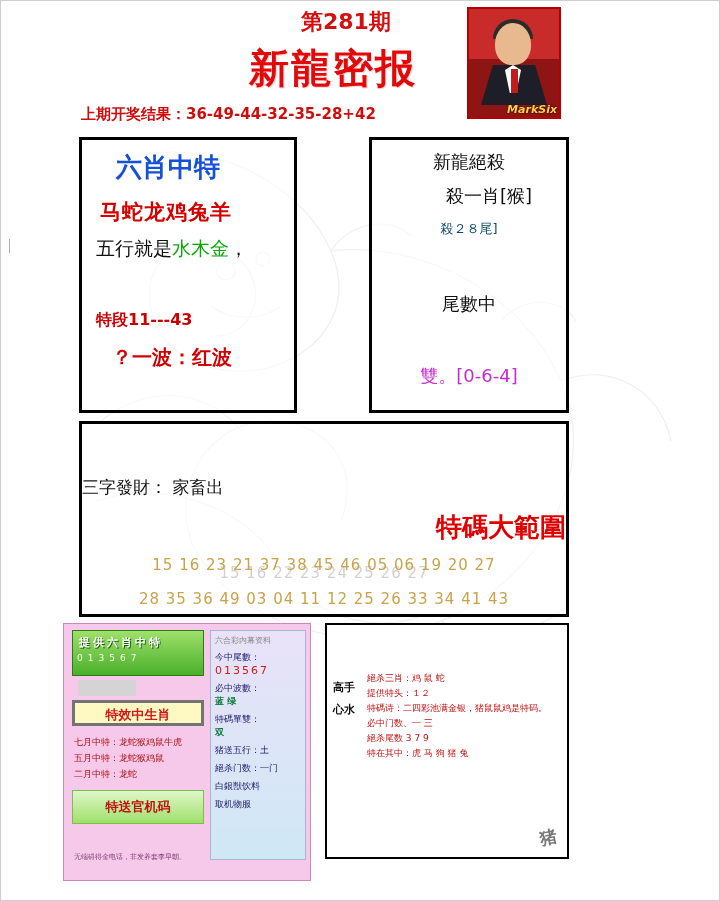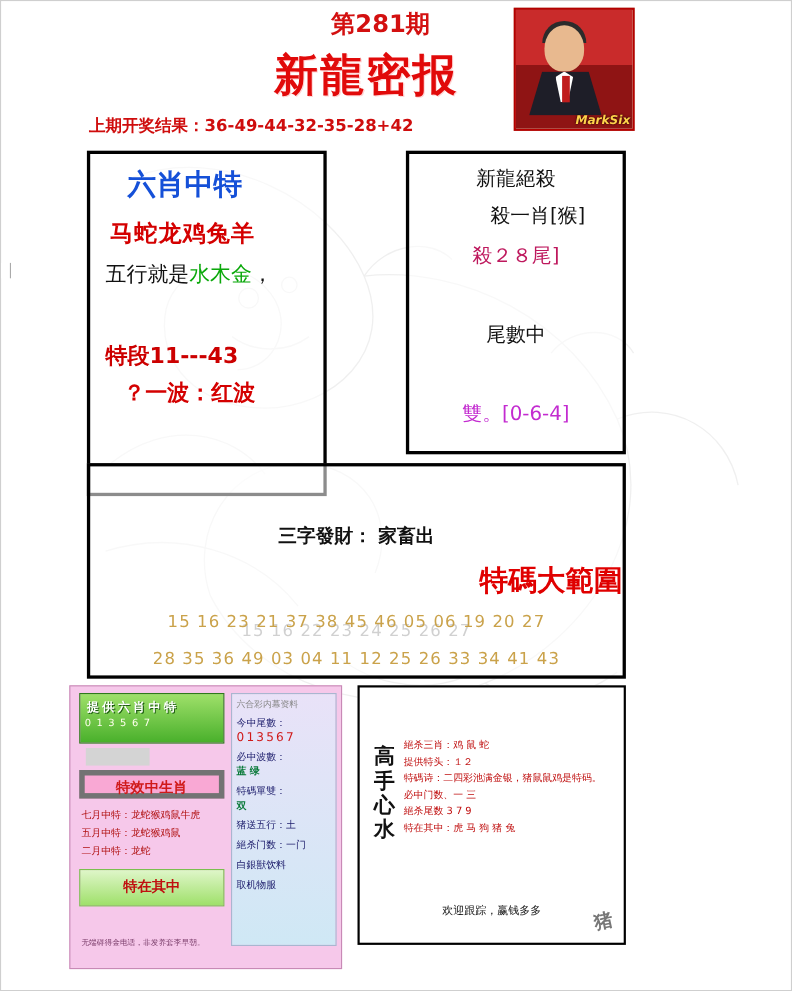--- a/index.html
+++ b/index.html
@@ -27,21 +27,21 @@
     font-family:"DejaVu Sans","Liberation Sans",sans-serif;
   }
   .main-title{
     position:absolute;left:248px;top:40px;
     font-size:40px;font-weight:bold;color:#e10a0a;
     letter-spacing:2px;
     text-shadow:1px 1px 0 #ffd4d4;
   }
   .photo{
     position:absolute;left:466px;top:6px;width:90px;height:108px;
-    border:2px solid #b40000;background:#d8c9b0;overflow:hidden;padding-left:16px;
+    border:2px solid #b40000;background:#d8c9b0;overflow:hidden;
   }
   .photo .bg{position:absolute;inset:0;background:linear-gradient(#c92b2b 0 46%,#8f1414 46% 100%);}
   .photo .face{
     position:absolute;left:26px;top:14px;width:36px;height:42px;border-radius:50% 50% 45% 45%;
     background:#e8b98f;
   }
   .photo .hair{position:absolute;left:24px;top:10px;width:40px;height:20px;border-radius:20px 20px 0 0;background:#2b2b2b;}
   .photo .body{
     position:absolute;left:12px;top:56px;width:66px;height:40px;background:#1e1e28;
     clip-path:polygon(18% 0,82% 0,100% 100%,0 100%);
@@ -52,45 +52,45 @@
     position:absolute;right:2px;bottom:1px;font-size:11px;color:#ffd24a;font-weight:bold;
     font-style:italic;text-shadow:0 0 2px #000;
   }
   .last-result{
     position:absolute;left:80px;top:104px;
     font-size:15px;color:#cf0d0d;font-weight:bold;
   }
   
   .box{position:absolute;border:3px solid #000;background:rgba(255,255,255,.55);box-sizing:border-box;}
   
-  #boxLeft{left:78px;top:136px;width:218px;height:314px;}
+  #boxLeft{left:78px;top:136px;width:218px;height:276px;}
   #boxLeft .ttl{
     position:absolute;left:34px;top:10px;font-size:26px;font-weight:bold;color:#1550d8;
     font-family:"DejaVu Serif","Liberation Serif",serif;
   }
   #boxLeft .zodiac{position:absolute;left:18px;top:58px;font-size:21px;font-weight:bold;color:#d40000;letter-spacing:1px;}
   #boxLeft .l3{position:absolute;left:14px;top:96px;font-size:19px;color:#111;}
   #boxLeft .l4{position:absolute;left:14px;top:130px;font-size:19px;color:#111;}
-  #boxLeft .l5{position:absolute;left:14px;top:170px;font-size:20px;color:#c00;font-weight:bold;}
+  #boxLeft .l5{position:absolute;left:14px;top:170px;font-size:16px;color:#c00;font-weight:bold;}
   #boxLeft .l6{position:absolute;left:30px;top:204px;font-size:20px;color:#d40000;font-weight:bold;}
   .c-green{color:#0aa80a;}
   .c-blue{color:#1550d8;}
   
   #boxRight{left:368px;top:136px;width:200px;height:276px;}
   #boxRight div{position:absolute;width:100%;text-align:center;}
   #boxRight .r1{top:10px;font-size:18px;color:#111;}
   #boxRight .r2{top:44px;font-size:18px;color:#111;padding-left:20px;}
-  #boxRight .r3{top:80px;font-size:18px;color:#be185d;}
+  #boxRight .r3{top:80px;font-size:13px;color:#0c4a6e;}
   #boxRight .r4{top:116px;font-size:18px;color:#19c3ee;}
   #boxRight .r5{top:152px;font-size:18px;color:#111;}
   #boxRight .r6{top:188px;font-size:18px;color:#111;}
   #boxRight .r7{top:224px;font-size:18px;color:#c32bd0;}
   
   #boxMid{left:78px;top:420px;width:490px;height:196px;}
-  #boxMid .m1{position:absolute;width:100%;text-align:center;top:52px;font-size:17px;color:#111;font-weight:bold;}
+  #boxMid .m1{position:absolute;width:100%;top:52px;font-size:17px;color:#111;}
   #boxMid .m2{position:absolute;width:100%;text-align:right;top:86px;font-size:26px;color:#e00000;font-weight:bold;}
   #boxMid .m3{position:absolute;width:100%;text-align:center;top:132px;font-size:15px;color:#caa24a;letter-spacing:1px;}
   #boxMid .m4{position:absolute;width:100%;text-align:center;top:166px;font-size:15px;color:#caa24a;letter-spacing:1px;}
   #boxMid .ghost{position:absolute;width:100%;text-align:center;top:140px;font-size:15px;color:rgba(120,120,120,.35);letter-spacing:1px;}
   
   #panelPink{
     position:absolute;left:62px;top:622px;width:248px;height:258px;
     background:#f6c8ea;border:1px solid #c88ab6;box-sizing:border-box;
   }
   #panelPink .leftcol{position:absolute;left:8px;top:6px;width:132px;height:230px;}
@@ -100,21 +100,21 @@
   }
   #panelPink .banner .bt{
     position:absolute;left:6px;top:4px;font-size:11px;color:#fff;font-weight:bold;letter-spacing:3px;
     text-shadow:1px 1px 0 #1d5c10;
   }
   #panelPink .banner .nums{
     position:absolute;left:4px;top:22px;font-size:9px;color:#ffe;letter-spacing:5px;
   }
   #panelPink .grayblk{position:absolute;left:6px;top:50px;width:58px;height:16px;background:#d4d4d4;}
   #panelPink .whitebar{
-    position:absolute;left:0;top:70px;width:132px;height:26px;background:#f9a8d4;border:5px solid #737373;box-sizing:border-box;
+    position:absolute;left:0;top:70px;width:132px;height:26px;background:#fef9c3;border:3px solid #737373;box-sizing:border-box;
   }
   #panelPink .whitebar span{font-size:13px;font-weight:bold;color:#d01a1a;display:block;text-align:center;line-height:24px;}
   #panelPink .zlist{position:absolute;left:2px;top:104px;width:130px;font-size:9px;color:#b01010;line-height:16px;}
   #panelPink .greenbar{
     position:absolute;left:0;top:160px;width:132px;height:34px;
     background:linear-gradient(#dff6c9,#9fe06a);border:1px solid #7bbf4e;box-sizing:border-box;
   }
   #panelPink .greenbar span{display:block;text-align:center;line-height:32px;font-size:13px;font-weight:bold;color:#c01010;}
   #panelPink .footnote{position:absolute;left:2px;top:222px;font-size:7px;color:#7a3d6a;}
   #panelPink .rightcol{
@@ -125,22 +125,22 @@
   #panelPink .rightcol .hd{font-size:8px;color:#888;}
   #panelPink .rightcol .row{margin-top:5px;font-size:9px;color:#1a1a6a;}
   #panelPink .rightcol .dig{font-size:11px;color:#d01a1a;letter-spacing:2px;}
   #panelPink .rightcol .lbl{font-size:9px;color:#0a7a3a;font-weight:bold;}
   
   #boxBR{
     position:absolute;left:324px;top:622px;width:244px;height:236px;
     border:2px solid #000;background:#fff;box-sizing:border-box;
   }
   #boxBR .vtitle{
-    position:absolute;left:6px;top:52px;width:26px;font-size:19px;font-weight:bold;color:#111;
-    line-height:22px;text-align:right;
+    position:absolute;left:6px;top:52px;width:26px;font-size:11px;font-weight:bold;color:#111;
+    line-height:22px;text-align:left;
   }
   #boxBR .lines{position:absolute;left:40px;top:46px;width:196px;font-size:9px;color:#c01010;line-height:15px;}
   #boxBR .welcome{position:absolute;left:0;bottom:22px;width:100%;text-align:center;font-size:10px;color:#111;}
   #boxBR .stamp{
     position:absolute;right:10px;bottom:8px;font-size:17px;color:#777;font-weight:bold;
     transform:rotate(-12deg);
   }
   .tick{position:absolute;left:0;top:238px;width:8px;height:14px;background:#fff;border-right:1px solid #aaa;}
 </style>
 </head>
@@ -219,21 +219,21 @@
       <div class="grayblk"></div>
       <div class="whitebar">
         <span>特效中生肖</span>
       </div>
       <div class="zlist">
         <div>七月中特：龙蛇猴鸡鼠牛虎</div>
         <div>五月中特：龙蛇猴鸡鼠</div>
         <div>二月中特：龙蛇</div>
       </div>
       <div class="greenbar">
-        <span>特在其中</span>
+        <span>特送官机码</span>
       </div>
       <div class="footnote">无端碍得金电话，非发养套李早朝。</div>
     </div>
     <div class="rightcol">
       <div class="hd">六合彩内幕资料</div>
       <div class="row">今中尾數：</div>
       <div class="dig">013567</div>
       <div class="row">必中波數：</div>
       <div class="lbl">蓝  绿</div>
       <div class="row">特碼單雙：</div>
@@ -248,17 +248,16 @@
   <div id="boxBR">
     <div class="vtitle">高手心水</div>
     <div class="lines">
       <div>絕杀三肖：鸡  鼠  蛇</div>
       <div>提供特头：１２</div>
       <div>特碼诗：二四彩池满金银，猪鼠鼠鸡是特码。</div>
       <div>必中门数、一  三</div>
       <div>絕杀尾数 3 7 9</div>
       <div>特在其中：虎  马  狗  猪  兔</div>
     </div>
-    <div class="welcome">欢迎跟踪，赢钱多多</div>
     <div class="stamp">猪</div>
   </div>
 
 </div>
 
 </body></html>

